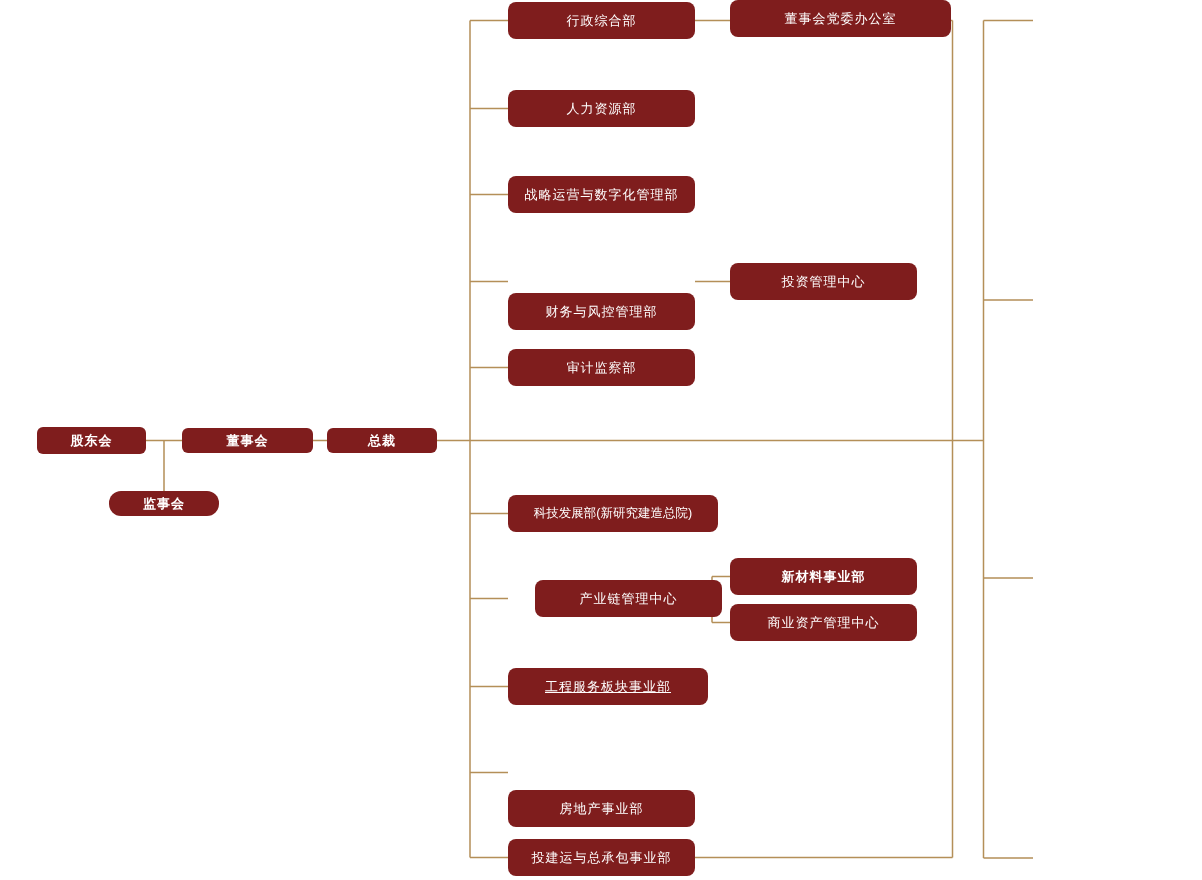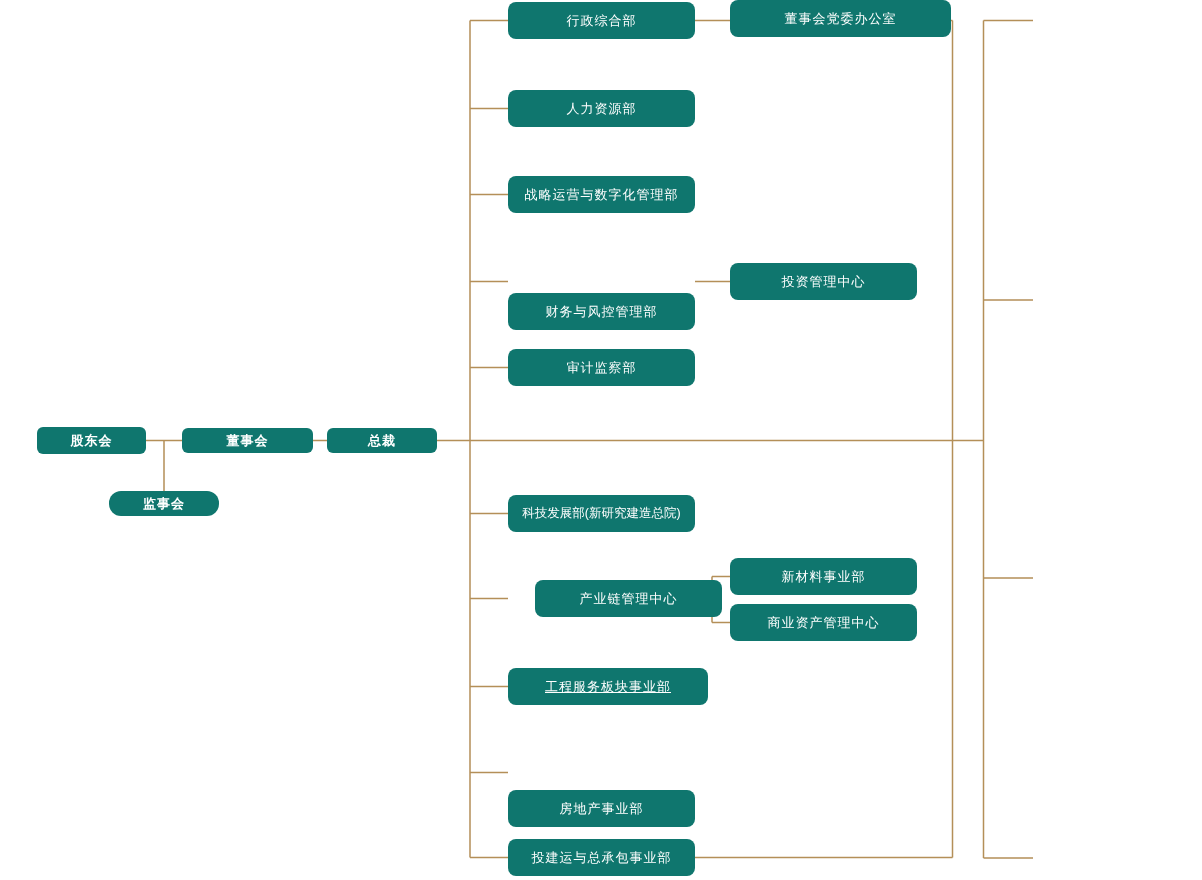--- a/index.html
+++ b/index.html
@@ -10,21 +10,21 @@
     background:#ffffff;
     overflow:hidden;
     font-family:"Liberation Sans","DejaVu Sans",sans-serif;
   }
   svg.wires{position:absolute;left:0;top:0;pointer-events:none;}
   .node{
     position:absolute;
     display:flex;
     align-items:center;
     justify-content:center;
-    background:#0f766e;
+    background:#7f1d1d;
     color:#ffffff;
     font-size:13px;
     letter-spacing:1px;
     white-space:nowrap;
     border-radius:8px;
     box-sizing:border-box;
   }
   .node.small{border-radius:6px;font-weight:600;}
   .node.compact{letter-spacing:0;font-size:12.5px;}
 </style>
@@ -49,24 +49,24 @@
   <div id="nodes-layer">
       <div class="node small" style="left: 37px; top: 427px; width: 109px; height: 27px;">股东会</div>
       <div class="node small" style="left: 182px; top: 428px; width: 131px; height: 25px; font-family: Liberation Mono, monospace;">董事会</div>
       <div class="node small" style="left: 327px; top: 428px; width: 110px; height: 25px;">总裁</div>
       <div class="node small" style="left: 109px; top: 491px; width: 110px; height: 25px; border-radius: 12px;">监事会</div>
       <div class="node" style="left: 508px; top: 2px; width: 187px; height: 37px;">行政综合部</div>
       <div class="node" style="left: 508px; top: 90px; width: 187px; height: 37px;">人力资源部</div>
       <div class="node" style="left: 508px; top: 176px; width: 187px; height: 37px;">战略运营与数字化管理部</div>
       <div class="node" style="left: 508px; top: 263px; width: 187px; height: 37px; margin-top: 30px;">财务与风控管理部</div>
       <div class="node" style="left: 508px; top: 349px; width: 187px; height: 37px;">审计监察部</div>
-      <div class="node compact" style="left: 508px; top: 495px; width: 187px; height: 37px;">科技发展部(新研究建造总院)</div>
+      <div class="node compact" style="left: 508px; top: 495px; width: 210px; height: 37px;">科技发展部(新研究建造总院)</div>
       <div class="node" style="left: 508px; top: 580px; width: 187px; height: 37px; margin-left: 27px;">产业链管理中心</div>
       <div class="node" style="left: 508px; top: 668px; width: 200px; height: 37px; text-decoration: underline;">工程服务板块事业部</div>
       <div class="node" style="left: 508px; top: 754px; width: 187px; height: 37px; margin-top: 36px;">房地产事业部</div>
       <div class="node" style="left: 508px; top: 839px; width: 187px; height: 37px;">投建运与总承包事业部</div>
       <div class="node" style="left: 730px; top: 0; width: 221px; height: 37px;">董事会党委办公室</div>
       <div class="node" style="left: 730px; top: 263px; width: 187px; height: 37px;">投资管理中心</div>
-      <div class="node" style="left: 730px; top: 558px; width: 187px; height: 37px;">新材料事业部</div>
+      <div class="node" style="left: 730px; top: 558px; width: 187px; height: 37px; font-weight: bold;">新材料事业部</div>
       <div class="node" style="left: 730px; top: 604px; width: 187px; height: 37px;">商业资产管理中心</div>
     </div>
 
 </div>
 
 </body></html>

